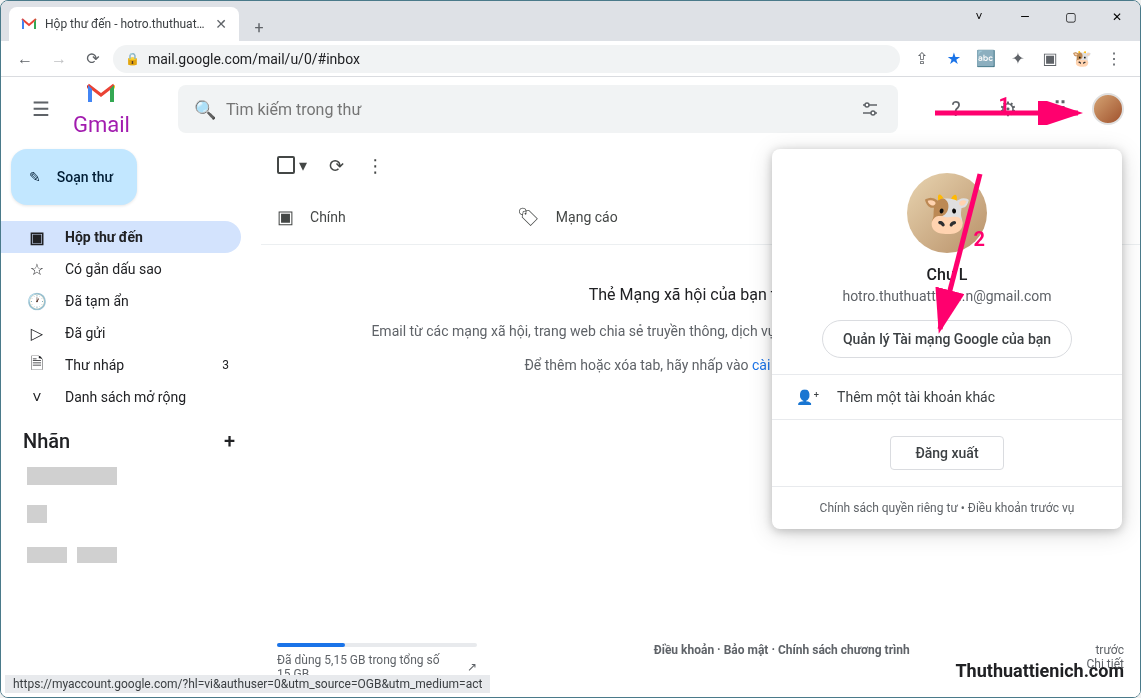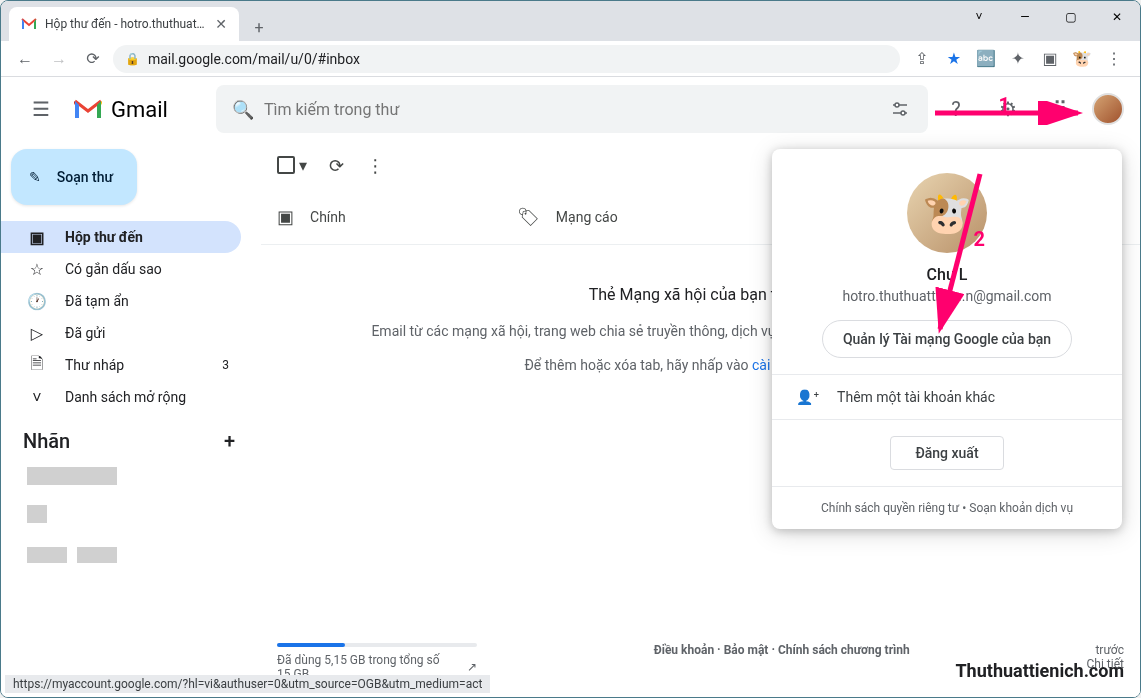--- a/index.html
+++ b/index.html
@@ -24,21 +24,21 @@
 .url-bar { flex: 1; height: 28px; background: #f1f3f4; border-radius: 14px; display: flex; align-items: center; padding: 0 12px; gap: 8px; font-size: 14px; color: #202124; }
 .url-lock { font-size: 12px; color: #5f6368; }
 .nav-icons { display: flex; align-items: center; gap: 8px; padding: 0 4px; }
 .nav-icon { width: 24px; height: 24px; display: flex; align-items: center; justify-content: center; font-size: 16px; color: #5f6368; }
 .star-filled { color: #1a73e8; }
 
 
 .gmail-container { display: flex; flex-direction: column; height: calc(100% - 76px); background: #fff; }
 .gmail-header { height: 64px; display: flex; align-items: center; padding: 0 16px; gap: 8px; }
 .menu-btn { width: 48px; height: 48px; display: flex; align-items: center; justify-content: center; font-size: 20px; color: #5f6368; border-radius: 50%; }
-.gmail-logo { display: flex; align-items: center; gap: 8px; font-size: 22px; color: #000000; }
+.gmail-logo { display: flex; align-items: center; gap: 8px; font-size: 22px; color: #a21caf; flex-direction: column; }
 .gmail-m { width: 30px; height: 22px; position: relative; }
 .search-box { flex: 1; max-width: 720px; height: 48px; background: #f1f3f4; border-radius: 8px; margin-left: 40px; display: flex; align-items: center; padding: 0 8px; }
 .search-icon { width: 40px; display: flex; justify-content: center; color: #5f6368; font-size: 18px; }
 .search-input { flex: 1; border: none; background: transparent; font-size: 16px; color: #5f6368; outline: none; }
 .tune-btn { width: 40px; display: flex; justify-content: center; color: #5f6368; font-size: 18px; }
 .header-right { display: flex; align-items: center; gap: 12px; margin-left: auto; }
 .header-icon { width: 40px; height: 40px; display: flex; align-items: center; justify-content: center; color: #5f6368; font-size: 20px; border-radius: 50%; }
 .avatar { width: 32px; height: 32px; border-radius: 50%; background: linear-gradient(135deg, #d4a373, #a0522d); border: 2px solid #e0e0e0; }
 
 .gmail-body { display: flex; flex: 1; overflow: hidden; }
@@ -275,21 +275,21 @@
     <div class="popup-row">
       <span>👤⁺</span>
       <span>Thêm một tài khoản khác</span>
     </div>
     <div class="popup-signout">
       <div class="signout-btn">Đăng xuất</div>
     </div>
     <div class="popup-footer">
       <span>Chính sách quyền riêng tư</span>
       <span>•</span>
-      <span>Soạn khoản dịch vụ</span>
+      <span>Điều khoản trước vụ</span>
     </div>
   </div>
 
   <div class="annotation-1">1</div>
   <svg class="arrow-1" viewBox="0 0 160 24">
     <defs>
         <marker id="ah1" markerWidth="10" markerHeight="10" refX="8" refY="3" orient="auto">
           <path d="M0,0 L0,6 L9,3 z" fill="#ff006e"></path>
         </marker>
       </defs>

